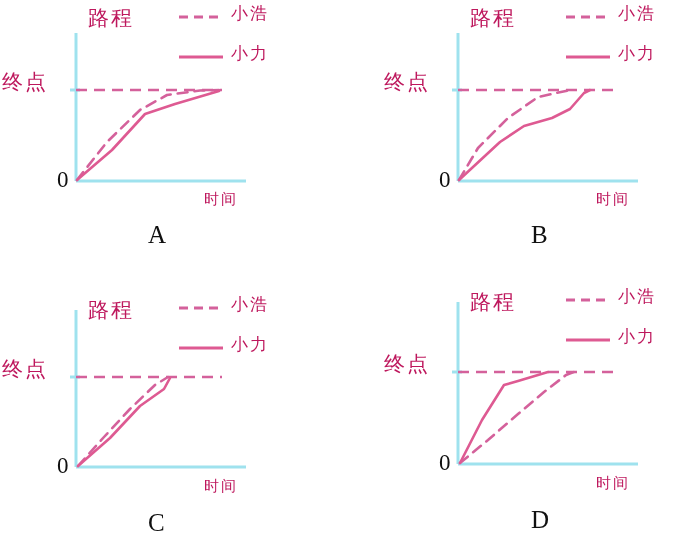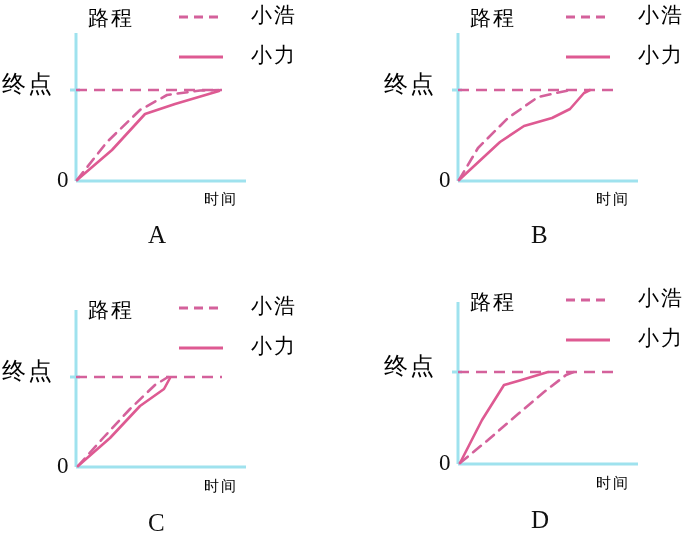--- a/index.html
+++ b/index.html
@@ -33,50 +33,49 @@
     position: absolute;
     left: 0;
     top: 0;
     display: block;
   }
 
   .lbl {
     position: absolute;
     white-space: nowrap;
     line-height: 1;
-    color: #000000;
+    color: #be185d;
   }
   .lbl-cn {
     font-family: "Liberation Serif", "DejaVu Serif", serif;
     font-size: 21px;
     letter-spacing: 2px;
   }
   .lbl-axis-y {  
     font-size: 21px;
   }
   .lbl-axis-x {  
     font-size: 15px;
   }
   .lbl-end {     
-    font-size: 24px;
+    font-size: 21px;
   }
   .lbl-zero {    
     font-family: "Liberation Serif", "DejaVu Serif", serif;
     font-size: 23px;
     color: #101010;
   }
   .lbl-letter {  
     font-family: "Liberation Serif", "DejaVu Serif", serif;
     font-size: 25px;
     color: #101010;
   }
   .legend-text {
-    font-size: 21px;
+    font-size: 17px;
     letter-spacing: 2px;
-    margin-left: 20px;
   }
 </style>
 </head>
 <body>
 
 <div id="figure">
 
   <div class="panel panel-a">
     <svg width="348" height="272" viewBox="0 0 348 272">
 

